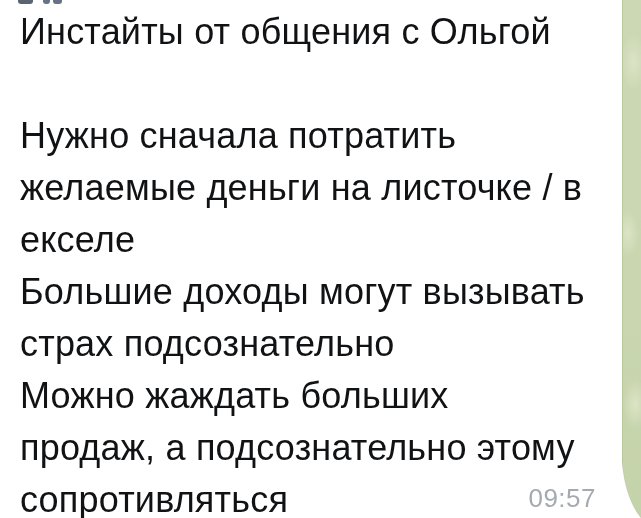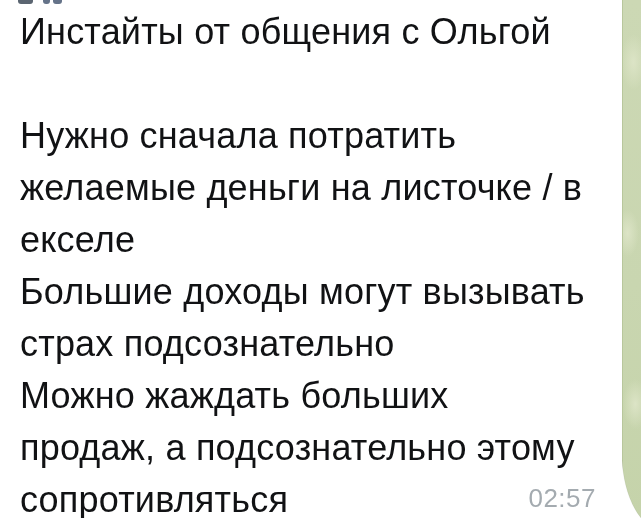--- a/index.html
+++ b/index.html
@@ -115,19 +115,19 @@
 
 Нужно сначала потратить
 желаемые деньги на листочке / в
 екселе
 Большие доходы могут вызывать
 страх подсознательно
 Можно жаждать больших
 продаж, а подсознательно этому
 сопротивляться</div>
 
-  <div class="timestamp">02:57</div>
+  <div class="timestamp">09:57</div>
 </div>
 
 <svg class="bubble-tail" viewBox="0 0 19 58" preserveAspectRatio="none">
   <path d="M0,0 C1,18 6,42 19,58 L0,58 Z" fill="#ffffff"></path>
   <path d="M0,0 C1,18 6,42 19,58" fill="none" stroke="rgba(0,0,0,0.05)" stroke-width="1"></path>
 </svg>
 
 </body></html>

